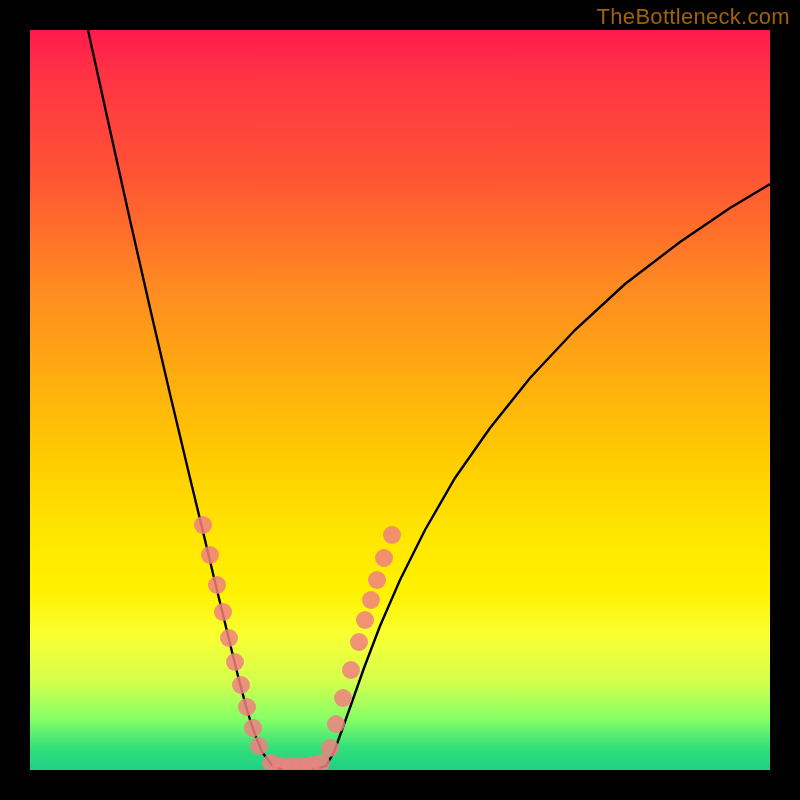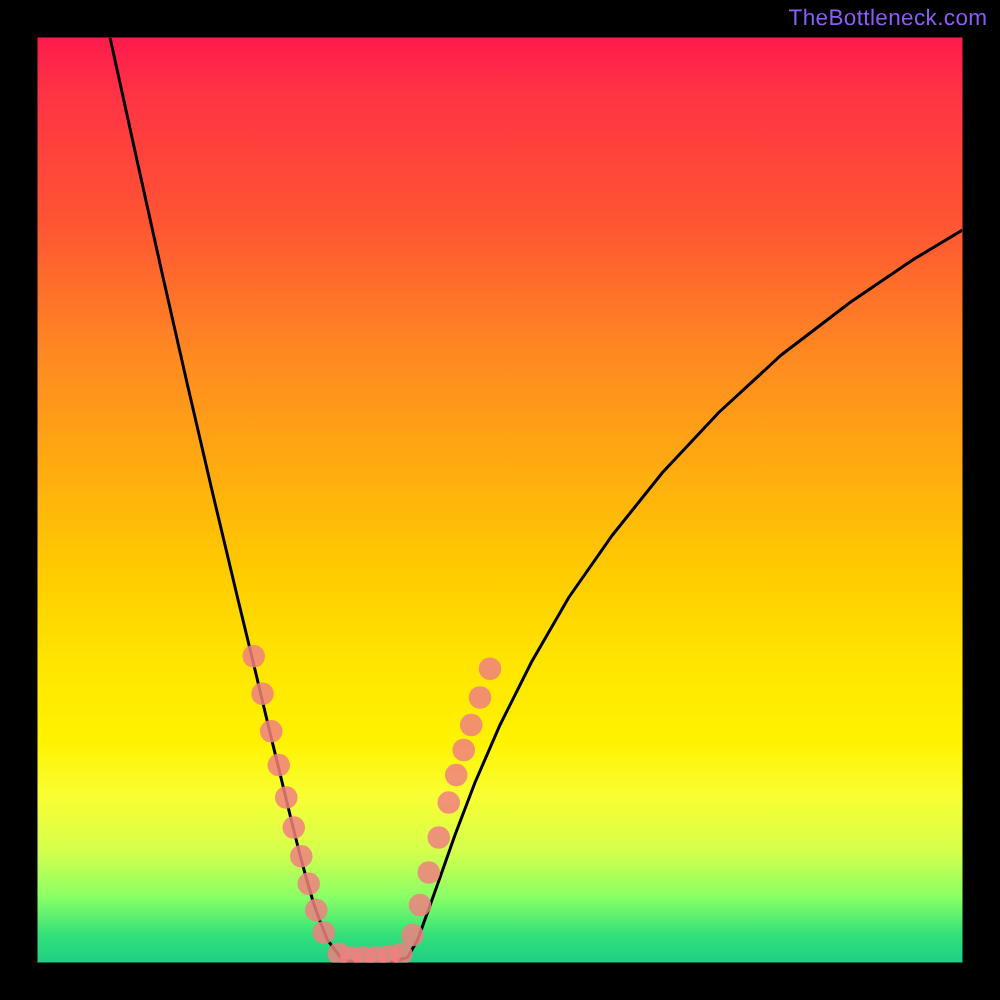--- a/index.html
+++ b/index.html
@@ -44,22 +44,22 @@
     position: absolute;
     left: 0;
     top: 0;
     width: 740px;
     height: 740px;
   }
   .watermark {
     position: absolute;
     top: 4px;
     right: 10px;
-    color: #8b5cf6;
-    font-size: 18px;
+    color: #a16207;
+    font-size: 22px;
     letter-spacing: 0.3px;
     user-select: none;
   }
   .dot {
     fill: #f08080;
     fill-opacity: 0.85;
   }
 </style>
 </head>
 <body>

